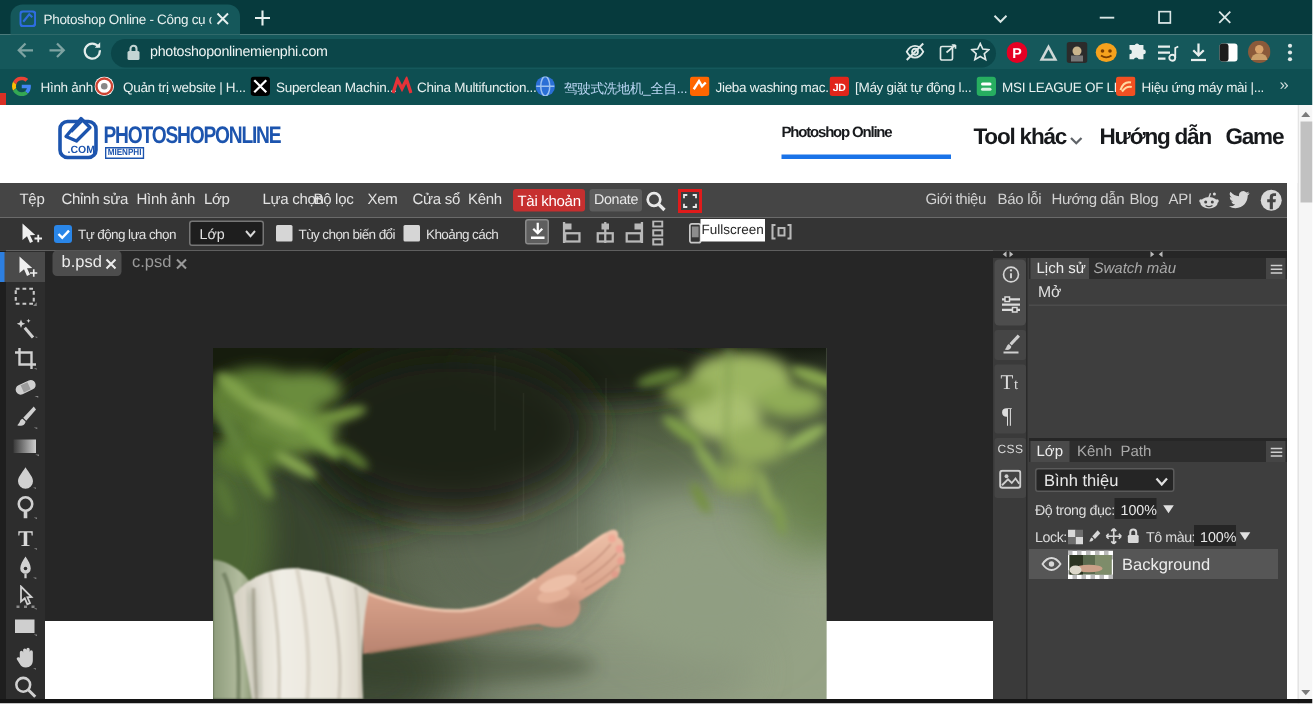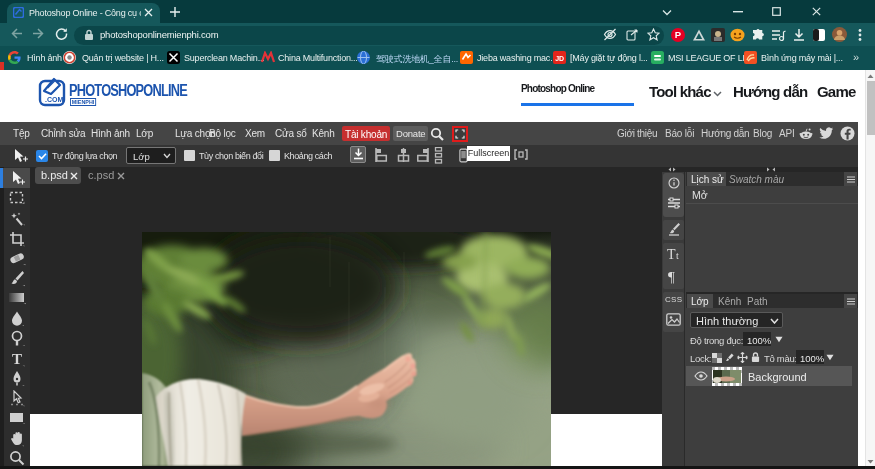--- a/index.html
+++ b/index.html
@@ -171,21 +171,21 @@
         <rect width="13" height="13" rx="2.5" fill="#27ae60"></rect>
         <rect x="3" y="4" width="7" height="2" rx="1" fill="#fff"></rect>
         <rect x="3" y="7.5" width="7" height="2" rx="1" fill="#d9f2e4"></rect>
       </svg>
     <div class="abs" style="left:668px;top:7px;">MSI LEAGUE OF LE...</div>
 
     <svg class="abs" style="left:744px;top:5px;" width="13" height="13" viewBox="0 0 13 13">
         <rect width="13" height="13" rx="2" fill="#f25022"></rect>
         <path d="M3 9 Q5 3 10 4 M4 10 Q7 6 10.5 7" stroke="#ffd9a0" stroke-width="1.4" fill="none"></path>
       </svg>
-    <div class="abs" style="left:761px;top:7px;">Bình ứng máy mài |...</div>
+    <div class="abs" style="left:761px;top:7px;">Hiệu ứng máy mài |...</div>
 
     <div class="abs" style="left:853px;top:5px;font-size:11px;color:#cfdedd;">»</div>
   </div>
 
   <div class="abs" style="left:0;top:70px;width:865px;height:399px;background:#ffffff;"></div>
 
   <div class="abs" style="left:865px;top:70px;width:10px;height:399px;background:#f6f6f6;border-left:1px solid #e4e4e4;"></div>
   <svg class="abs" style="left:866px;top:73px;" width="9" height="7" viewBox="0 0 9 7">
       <path d="M4.5 1.5 L7.5 5 H1.5 Z" fill="#7a7a7a"></path>
     </svg>
@@ -642,21 +642,21 @@
     <div class="abs" style="left:25px;top:127px;width:26px;height:14px;background:#4a4a4a;"></div>
     <div class="abs" style="left:29px;top:129px;font-size:10px;color:#ececec;">Lớp</div>
     <div class="abs" style="left:56px;top:129px;font-size:10px;color:#a9a9a9;">Kênh</div>
     <div class="abs" style="left:85px;top:129px;font-size:10px;color:#a9a9a9;">Path</div>
     <div class="abs" style="left:182px;top:127px;width:13px;height:14px;background:#454545;"></div>
     <svg class="abs" style="left:185px;top:131px;" width="8" height="7" viewBox="0 0 8 7">
         <path d="M0 1 H8 M0 3.5 H8 M0 6 H8" stroke="#cfcfcf" stroke-width="1.1"></path>
       </svg>
 
     <div class="abs" style="left:28px;top:145px;width:93px;height:16px;background:#252525;border:1px solid #5a5a5a;border-radius:2px;"></div>
-    <div class="abs" style="left:34px;top:148px;font-size:11px;color:#e8e8e8;">Hình thường</div>
+    <div class="abs" style="left:34px;top:148px;font-size:11px;color:#e8e8e8;">Bình thiệu</div>
     <svg class="abs" style="left:108px;top:151px;" width="9" height="6" viewBox="0 0 9 6">
         <path d="M1 1 L4.5 5 L8 1" stroke="#e0e0e0" stroke-width="1.5" fill="none"></path>
       </svg>
 
     <div class="abs" style="left:28px;top:168px;font-size:9.5px;letter-spacing:-0.3px;color:#dadada;">Độ trong đục:</div>
     <div class="abs" style="left:81px;top:165px;width:28px;height:14px;background:#252525;"></div>
     <div class="abs" style="left:85px;top:168px;font-size:9.5px;color:#e8e8e8;">100%</div>
     <svg class="abs" style="left:113px;top:169px;" width="8" height="7" viewBox="0 0 9 7">
         <path d="M0.5 0.5 H8.5 L4.5 6.5 Z" fill="#e0e0e0"></path>
       </svg>

